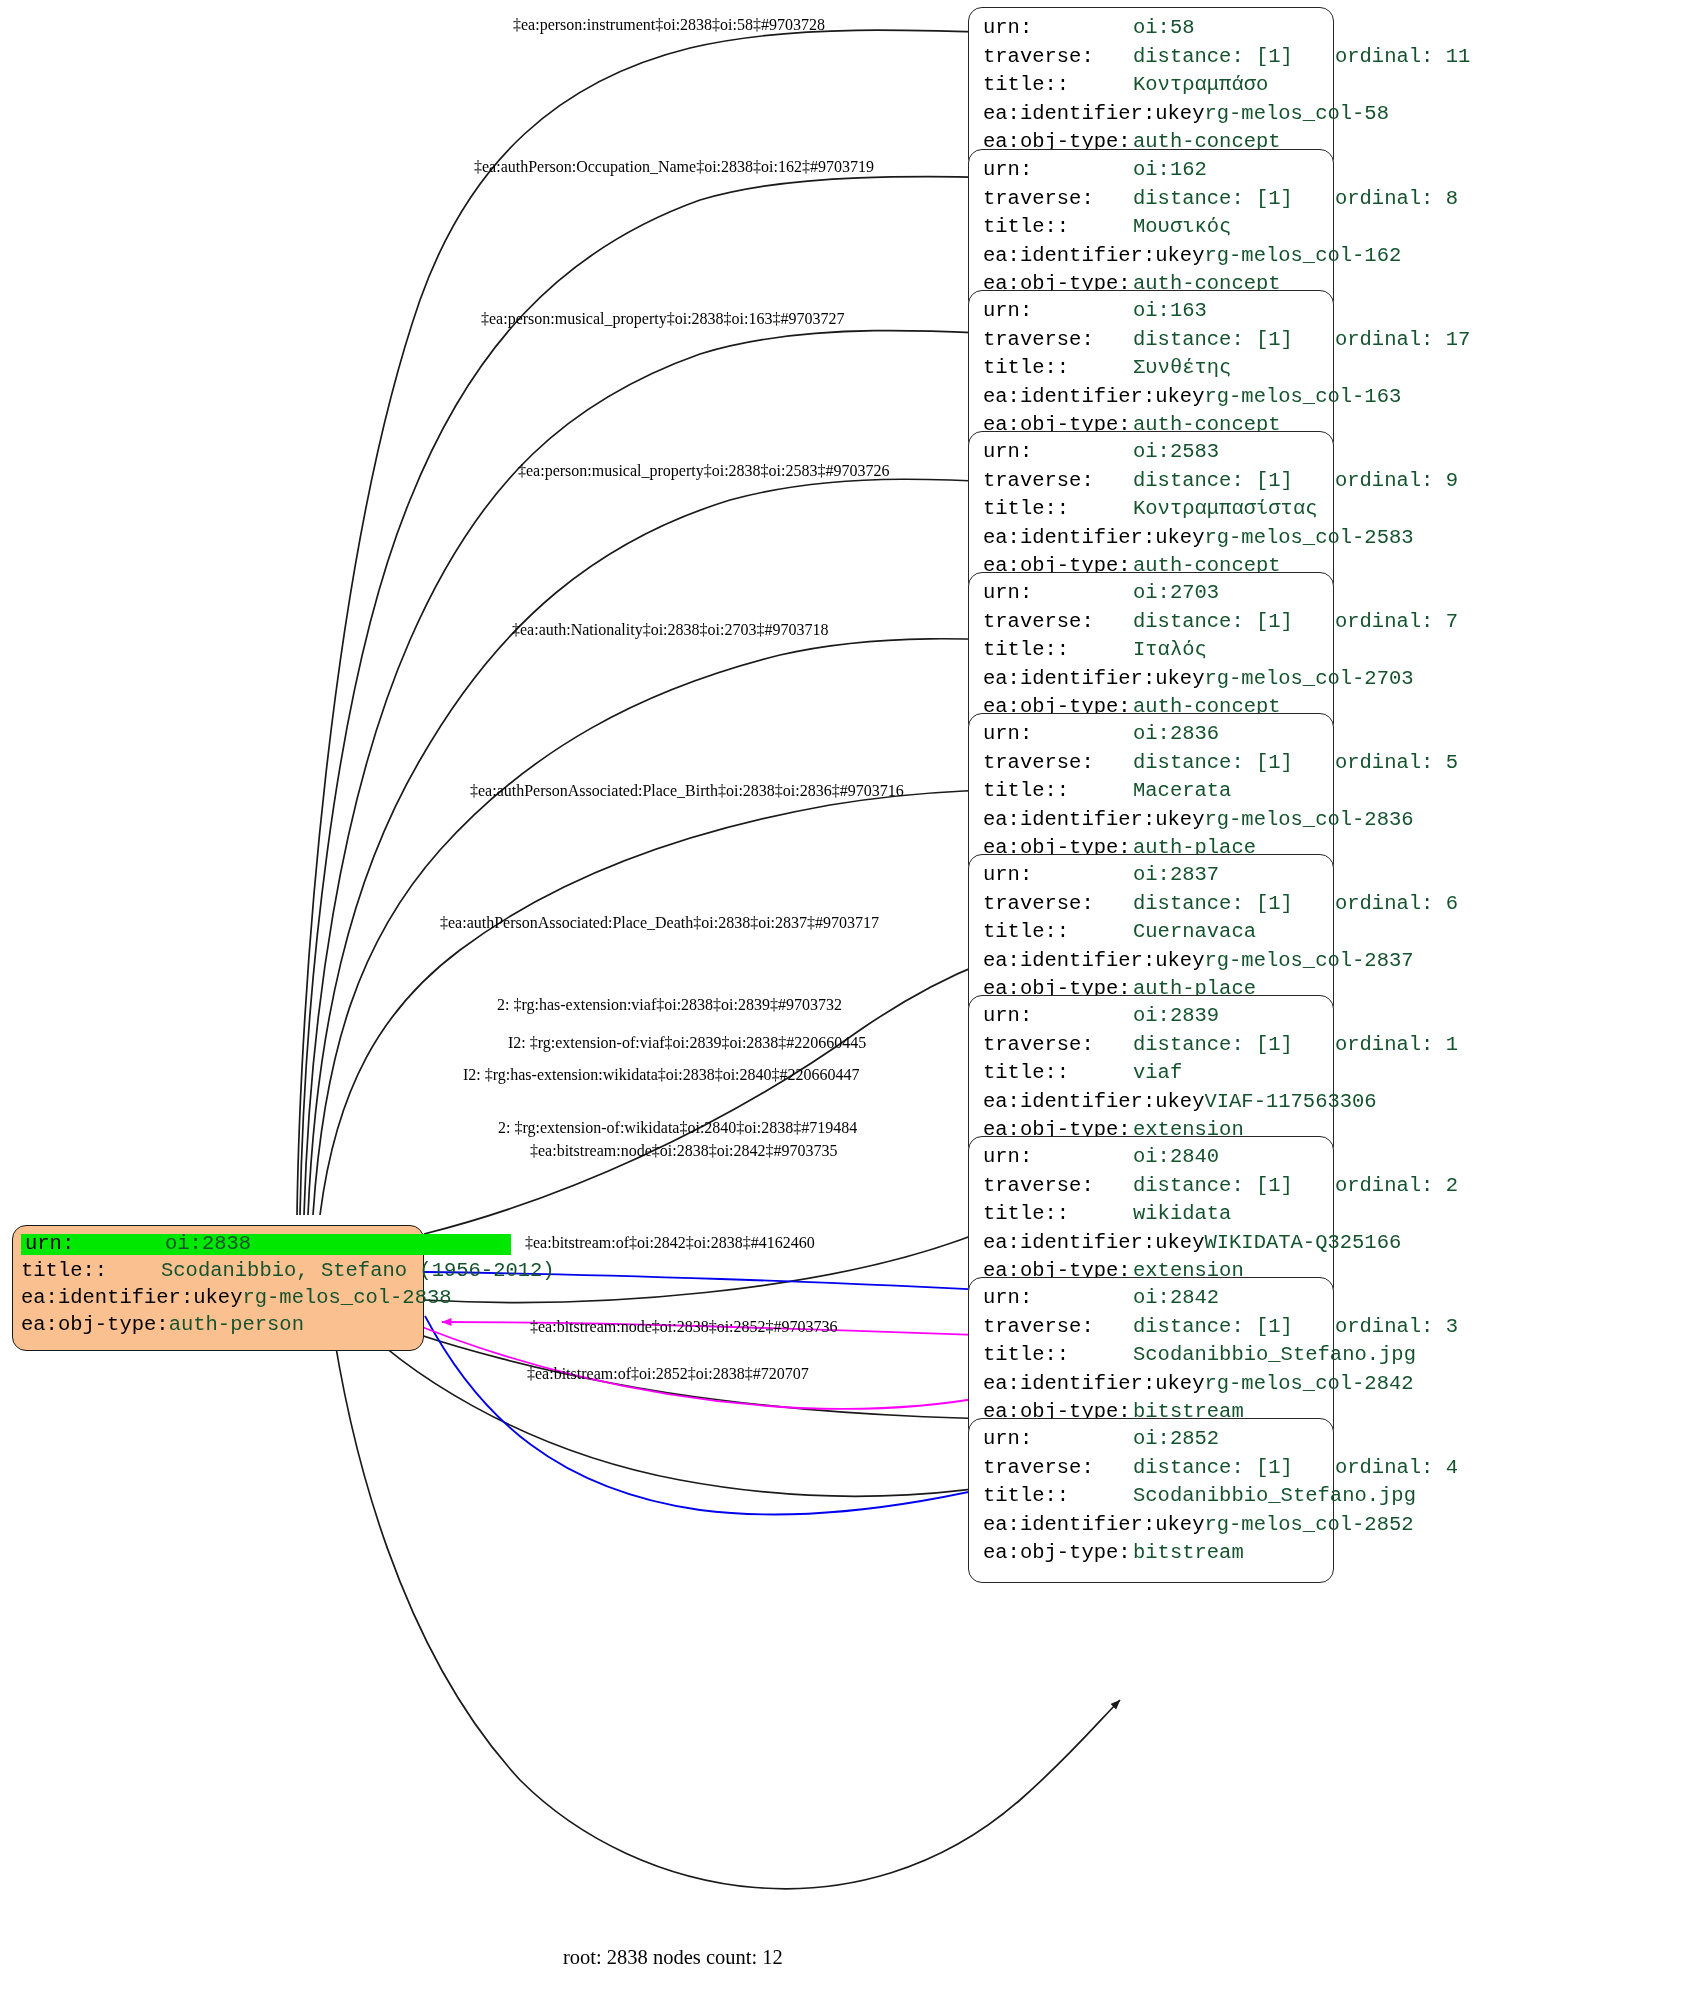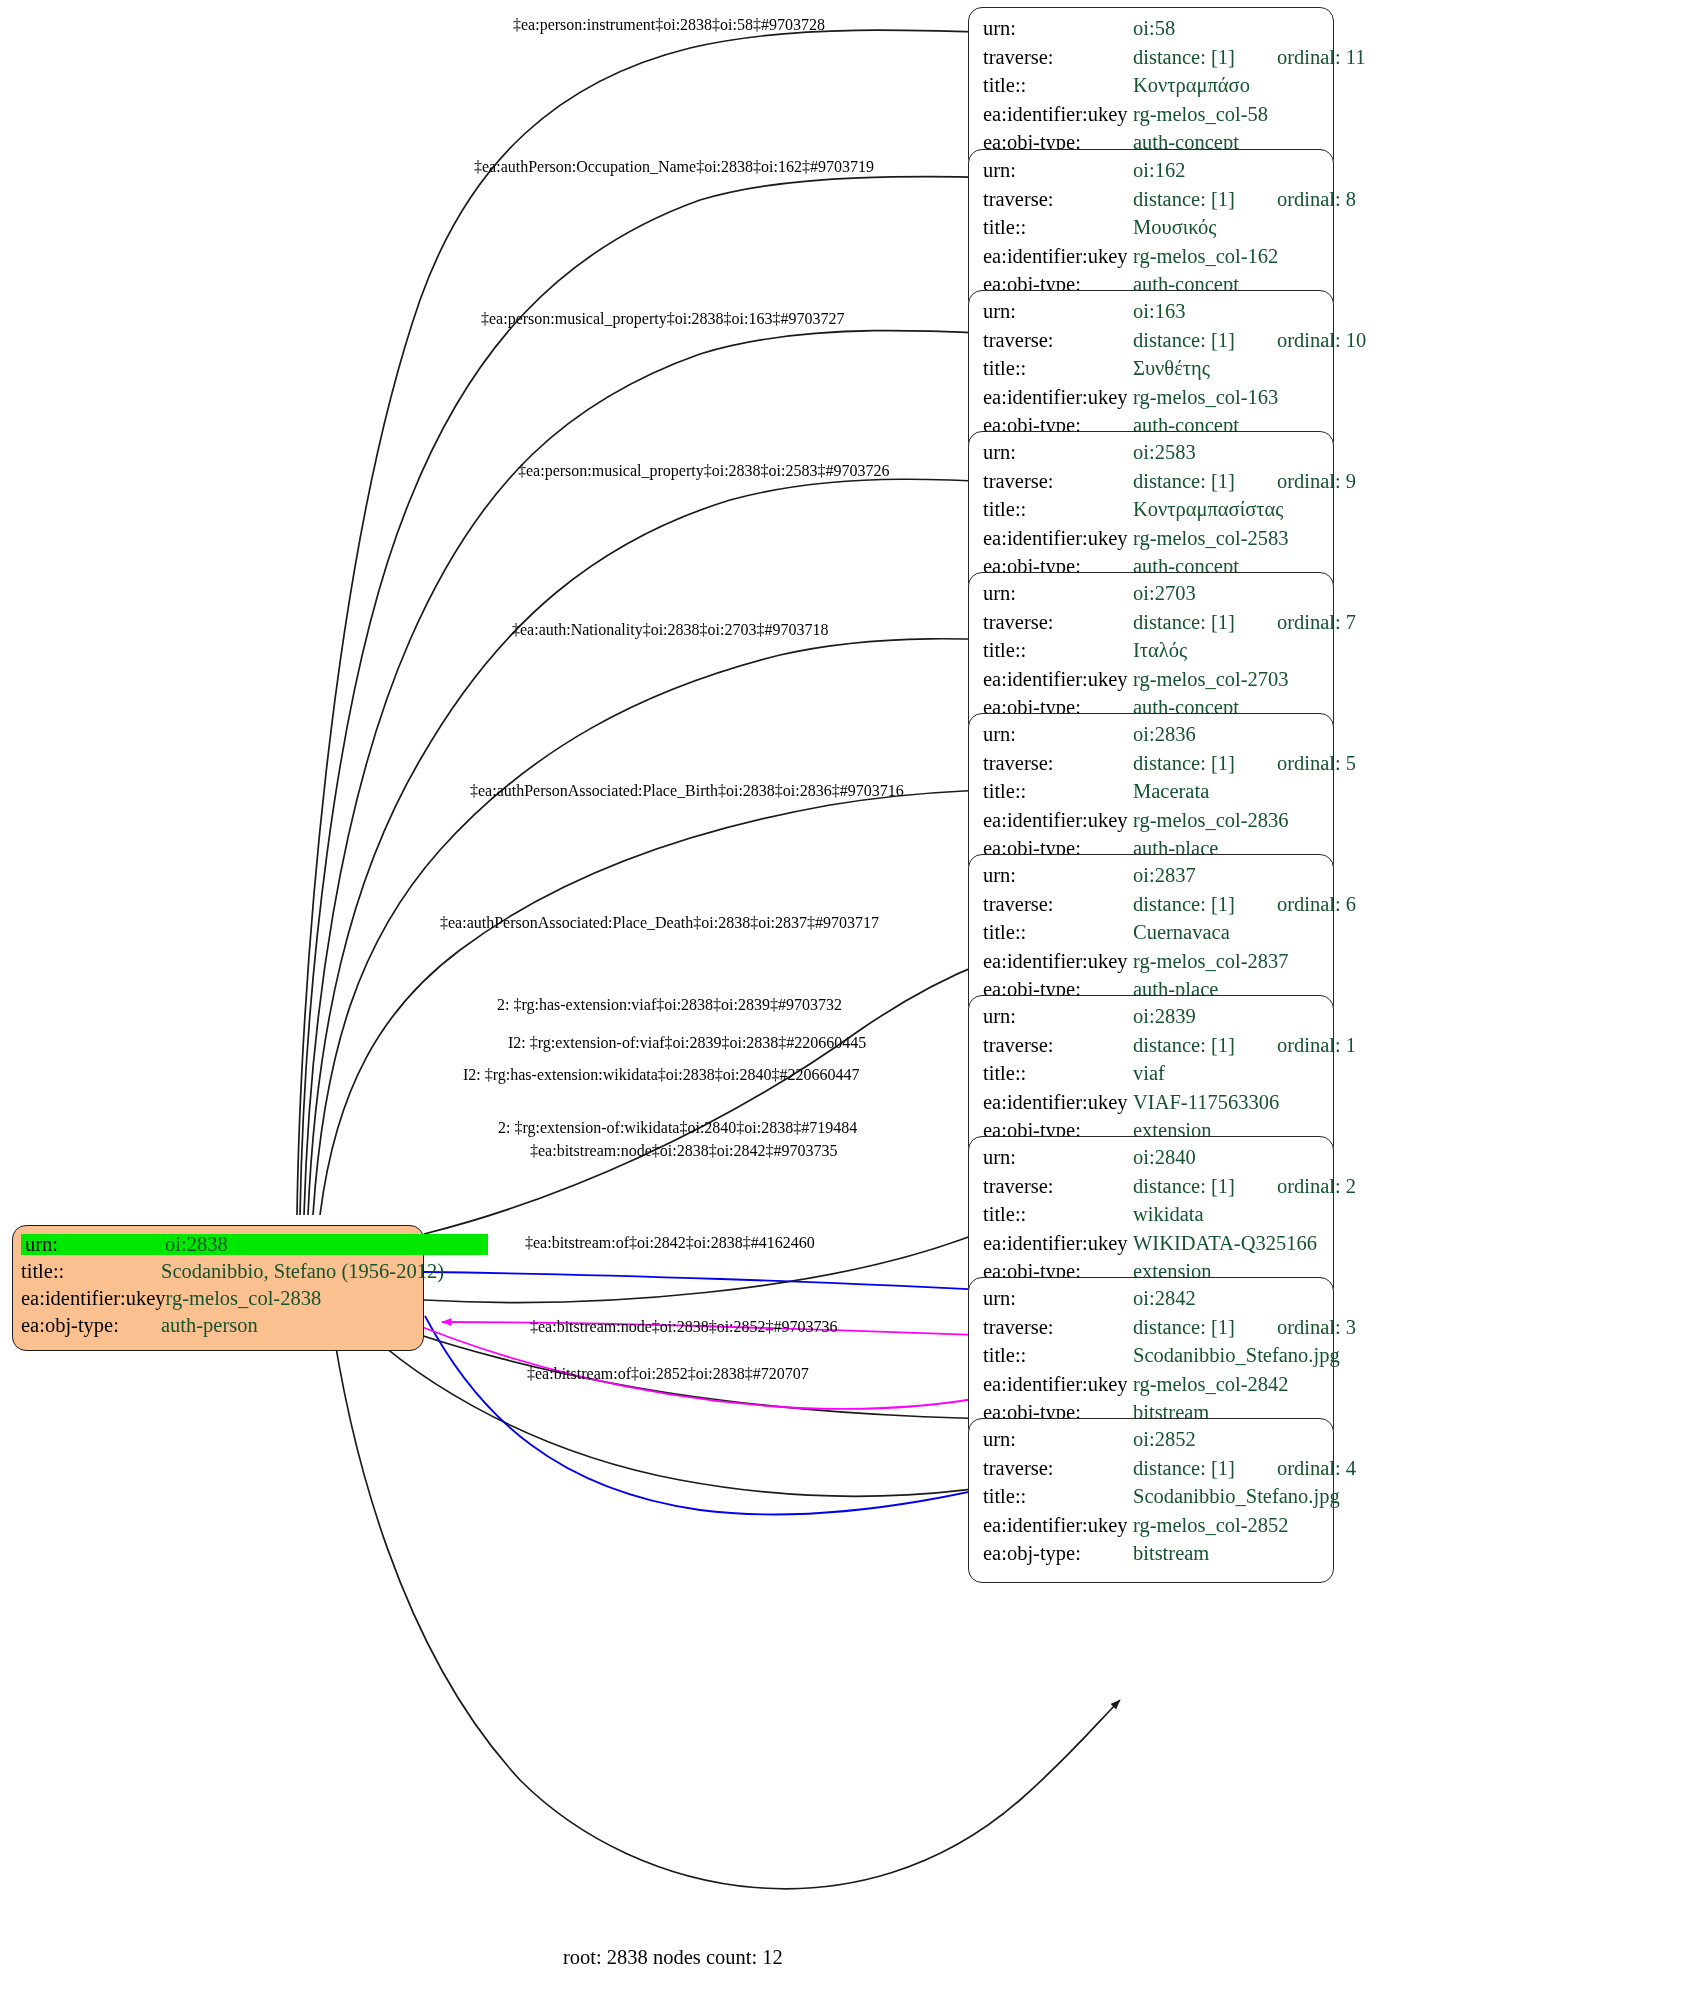--- a/index.html
+++ b/index.html
@@ -23,20 +23,21 @@
     height: 1989px;
     pointer-events: none;
   }
   .node {
     position: absolute;
     box-sizing: border-box;
     border: 1.4px solid #262626;
     border-radius: 14px;
     background: #ffffff;
     padding: 10px 12px 10px 14px;
+    font-family: Liberation Mono, monospace;
   }
   .node.root {
     background: #fac090;
     border: 1.6px solid #1a1a1a;
     padding: 8px 8px 8px 8px;
   }
   .row {
     display: flex;
     align-items: baseline;
     line-height: 1.0;
@@ -178,21 +179,21 @@
 
   <div class="node" style="left:968px; top:290px; width:366px;">
     <div class="row">
       <span class="k">urn:</span>
       <span class="v">oi:163</span>
     </div>
     <div class="row">
       <span class="k">traverse:</span>
       <span class="v trav">
         <span>distance: [1]</span>
-        <span>ordinal: 10</span>
+        <span>ordinal: 17</span>
       </span>
     </div>
     <div class="row">
       <span class="k">title::</span>
       <span class="v">Συνθέτης</span>
     </div>
     <div class="row">
       <span class="k">ea:identifier:ukey</span>
       <span class="v">rg-melos_col-163</span>
     </div>

